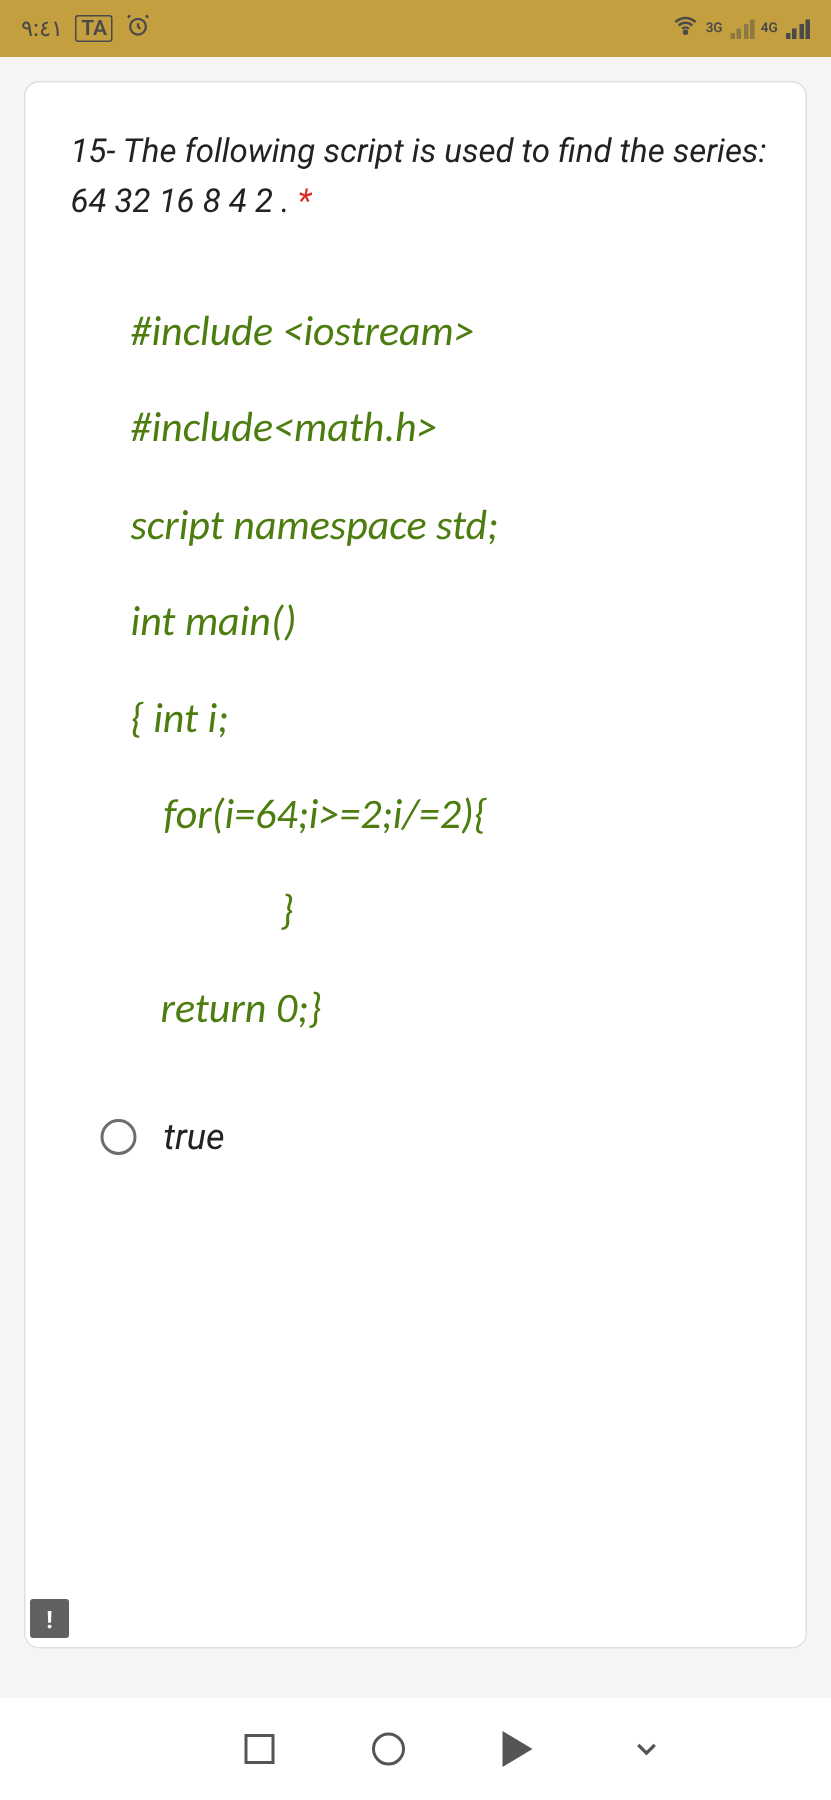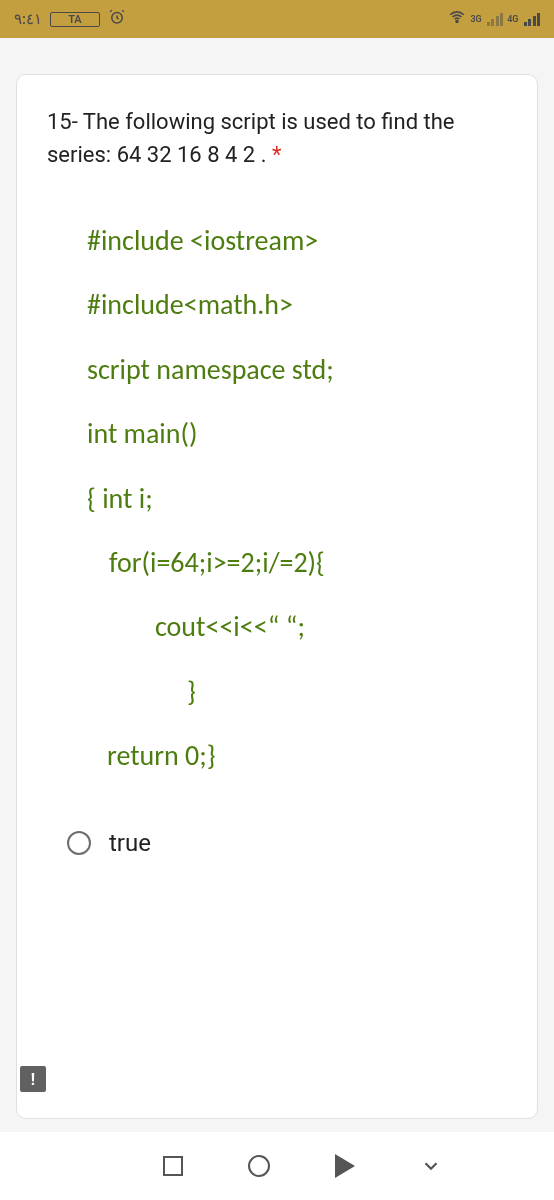--- a/index.html
+++ b/index.html
@@ -19,32 +19,33 @@
       align-items: center;
       padding: 0 14px;
       color: #4a4a4a;
       font-size: 15px;
     }
     .status-left { display: flex; align-items: center; gap: 8px; }
     .status-right { display: flex; align-items: center; gap: 4px; }
     .status-time { font-weight: 500; }
     .status-icon-box {
       border: 1.5px solid #4a4a4a;
-      padding: 0 17px;
-      font-size: 11px;
+      padding: 0 3px;
+      font-size: 14px;
       border-radius: 2px;
       font-weight: 600;
     }
     .card {
-      margin: 36px 16px;
+      margin: 16px 16px;
       background: #fff;
       border-radius: 10px;
       padding: 30px 20px 40px 30px;
       border: 1px solid #e0e0e0;
       min-height: 1045px;
+      font-style: italic;
     }
     .question-title {
       font-size: 22px;
       line-height: 1.5;
       color: #222;
       margin-bottom: 38px;
     }
     .asterisk { color: #d93025; }
     .code-block {
       font-family: Calibri, "Segoe UI", sans-serif;
@@ -176,21 +177,20 @@
     <span class="asterisk">*</span>
   </div>
 
   <div class="code-block">
     <div class="code-line">#include &lt;iostream&gt;</div>
     <div class="code-line">#include&lt;math.h&gt;</div>
     <div class="code-line">script namespace std;</div>
     <div class="code-line">int main()</div>
     <div class="code-line">{ int i;</div>
     <div class="code-line indent-1">for(i=64;i&gt;=2;i/=2){</div>
-    <div class="code-line indent-2">cout&lt;&lt;i&lt;&lt;“ “;</div>
     <div class="code-line indent-3">}</div>
     <div class="code-line indent-ret">return 0;}</div>
   </div>
 
   <div class="options">
     <div class="option">
       <div class="radio-circle"></div>
       <span class="option-label">true</span>
     </div>
   </div>

